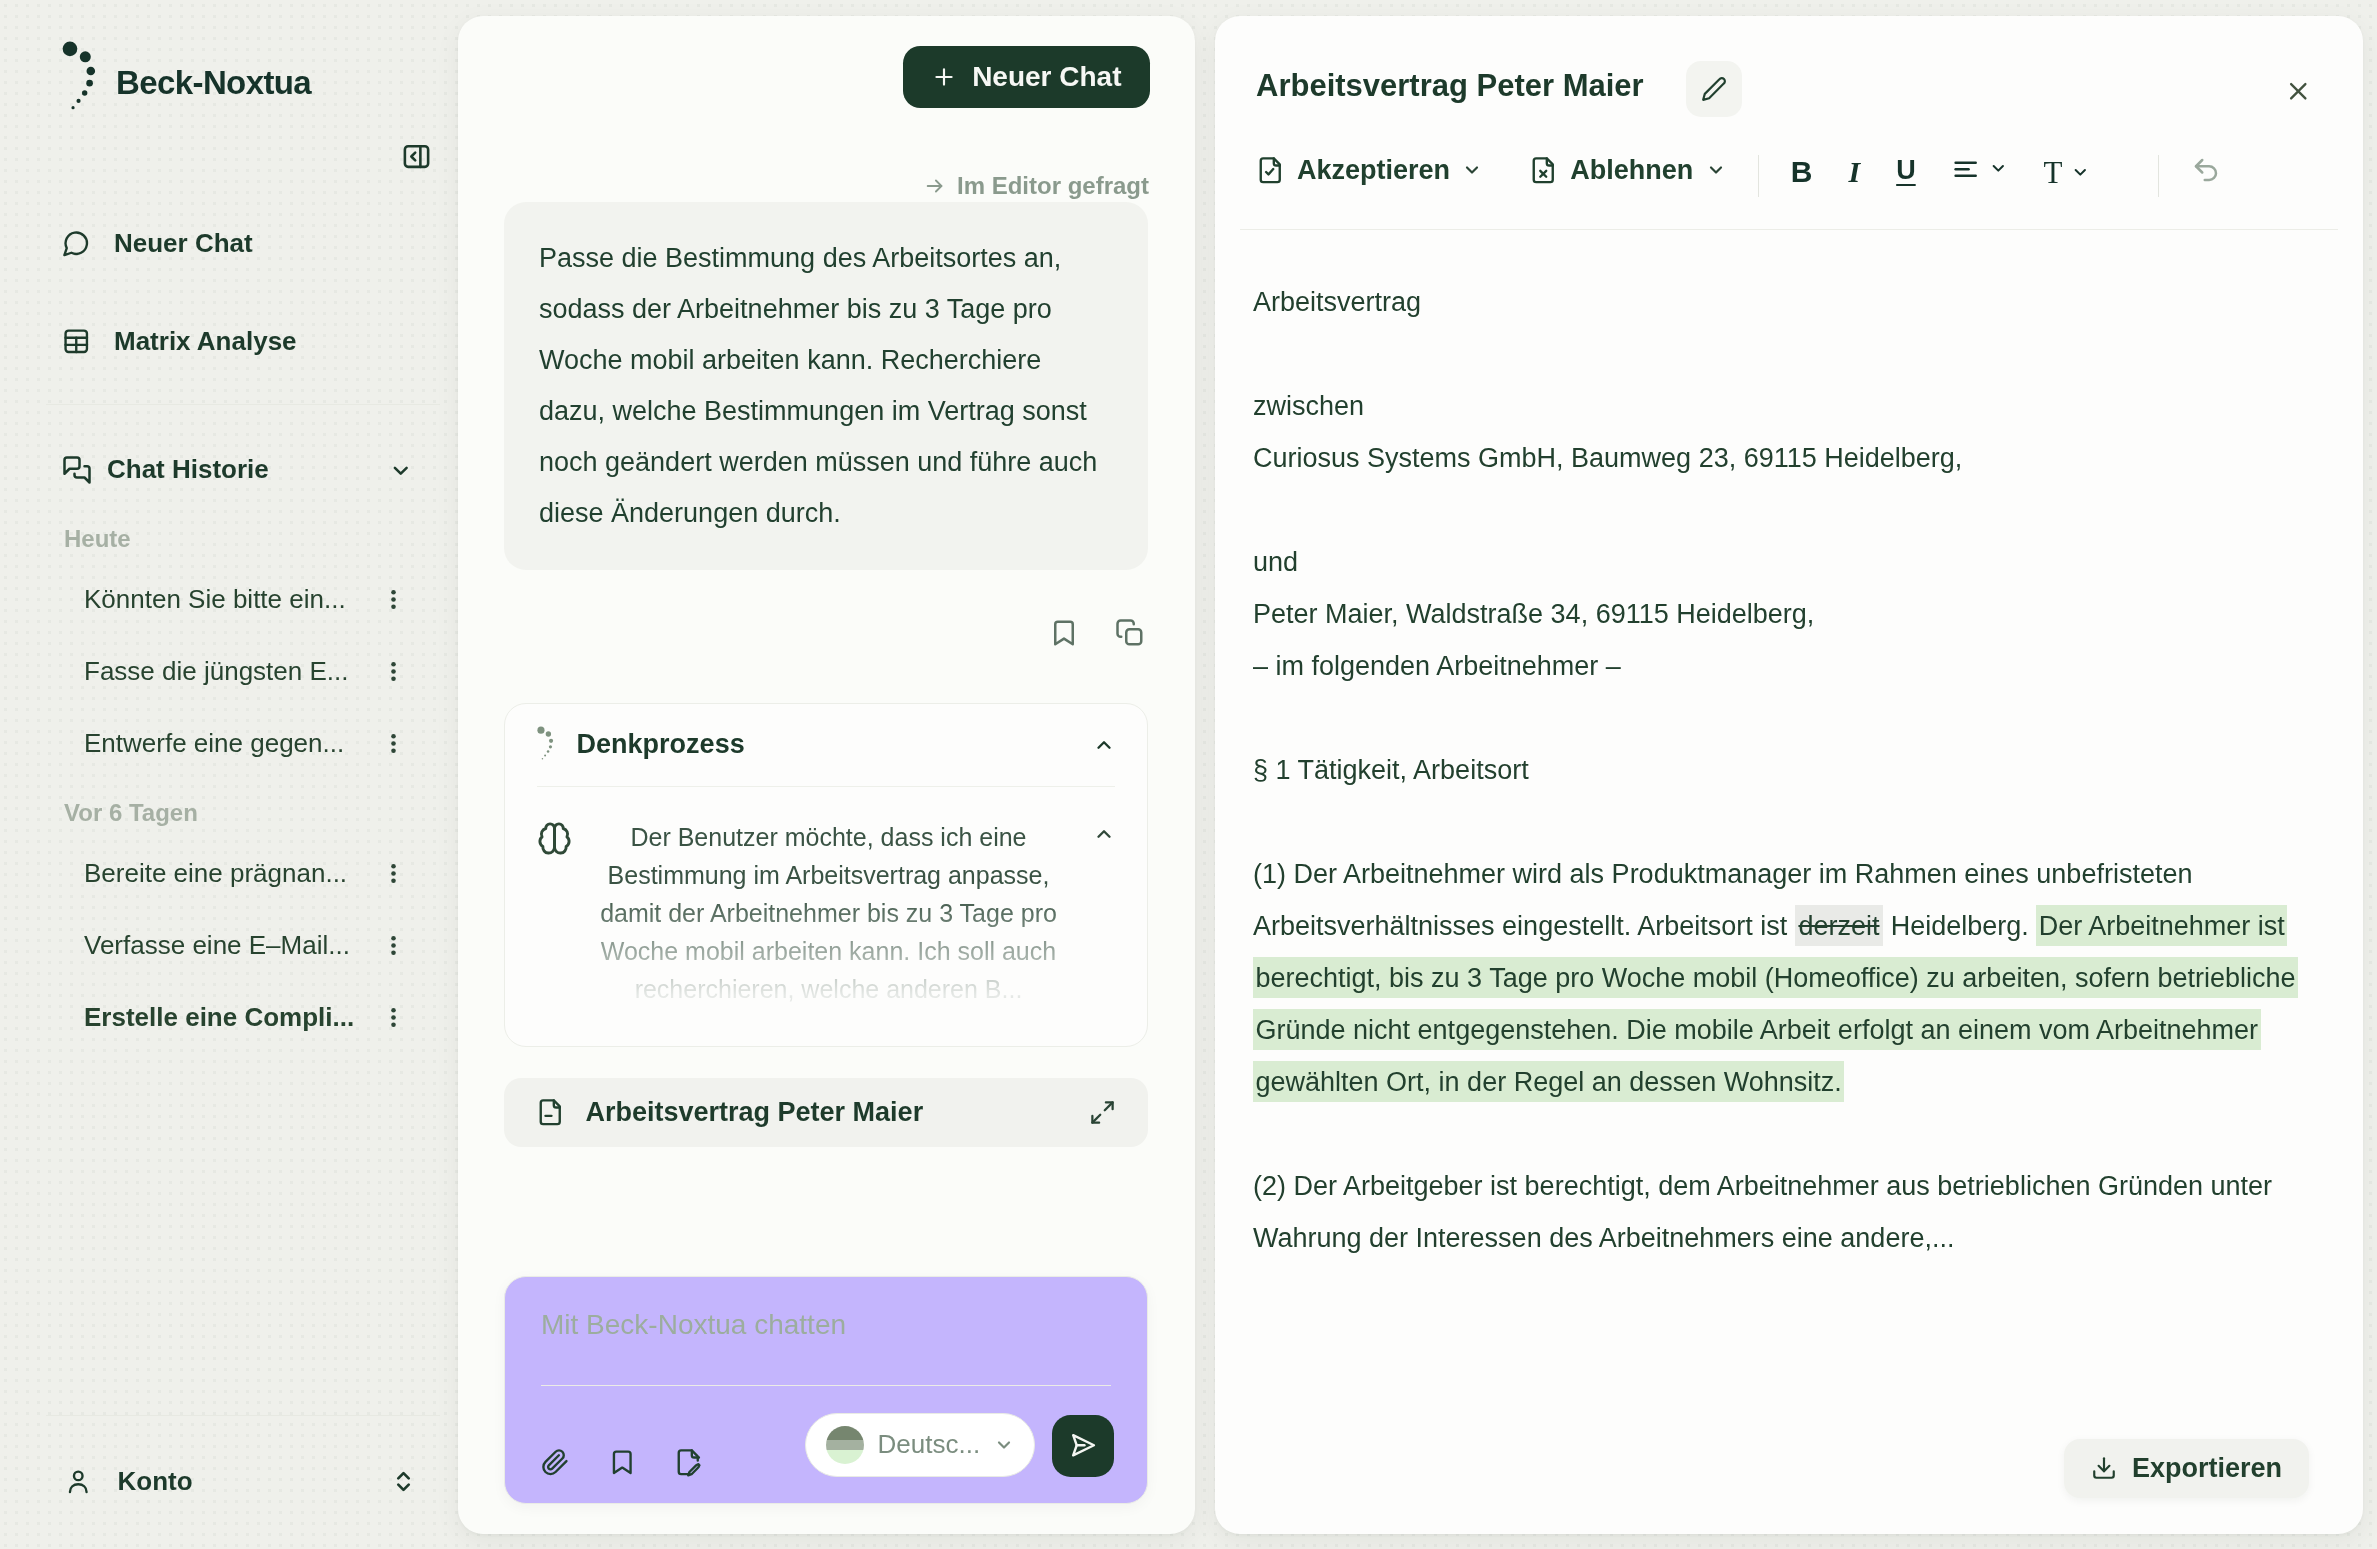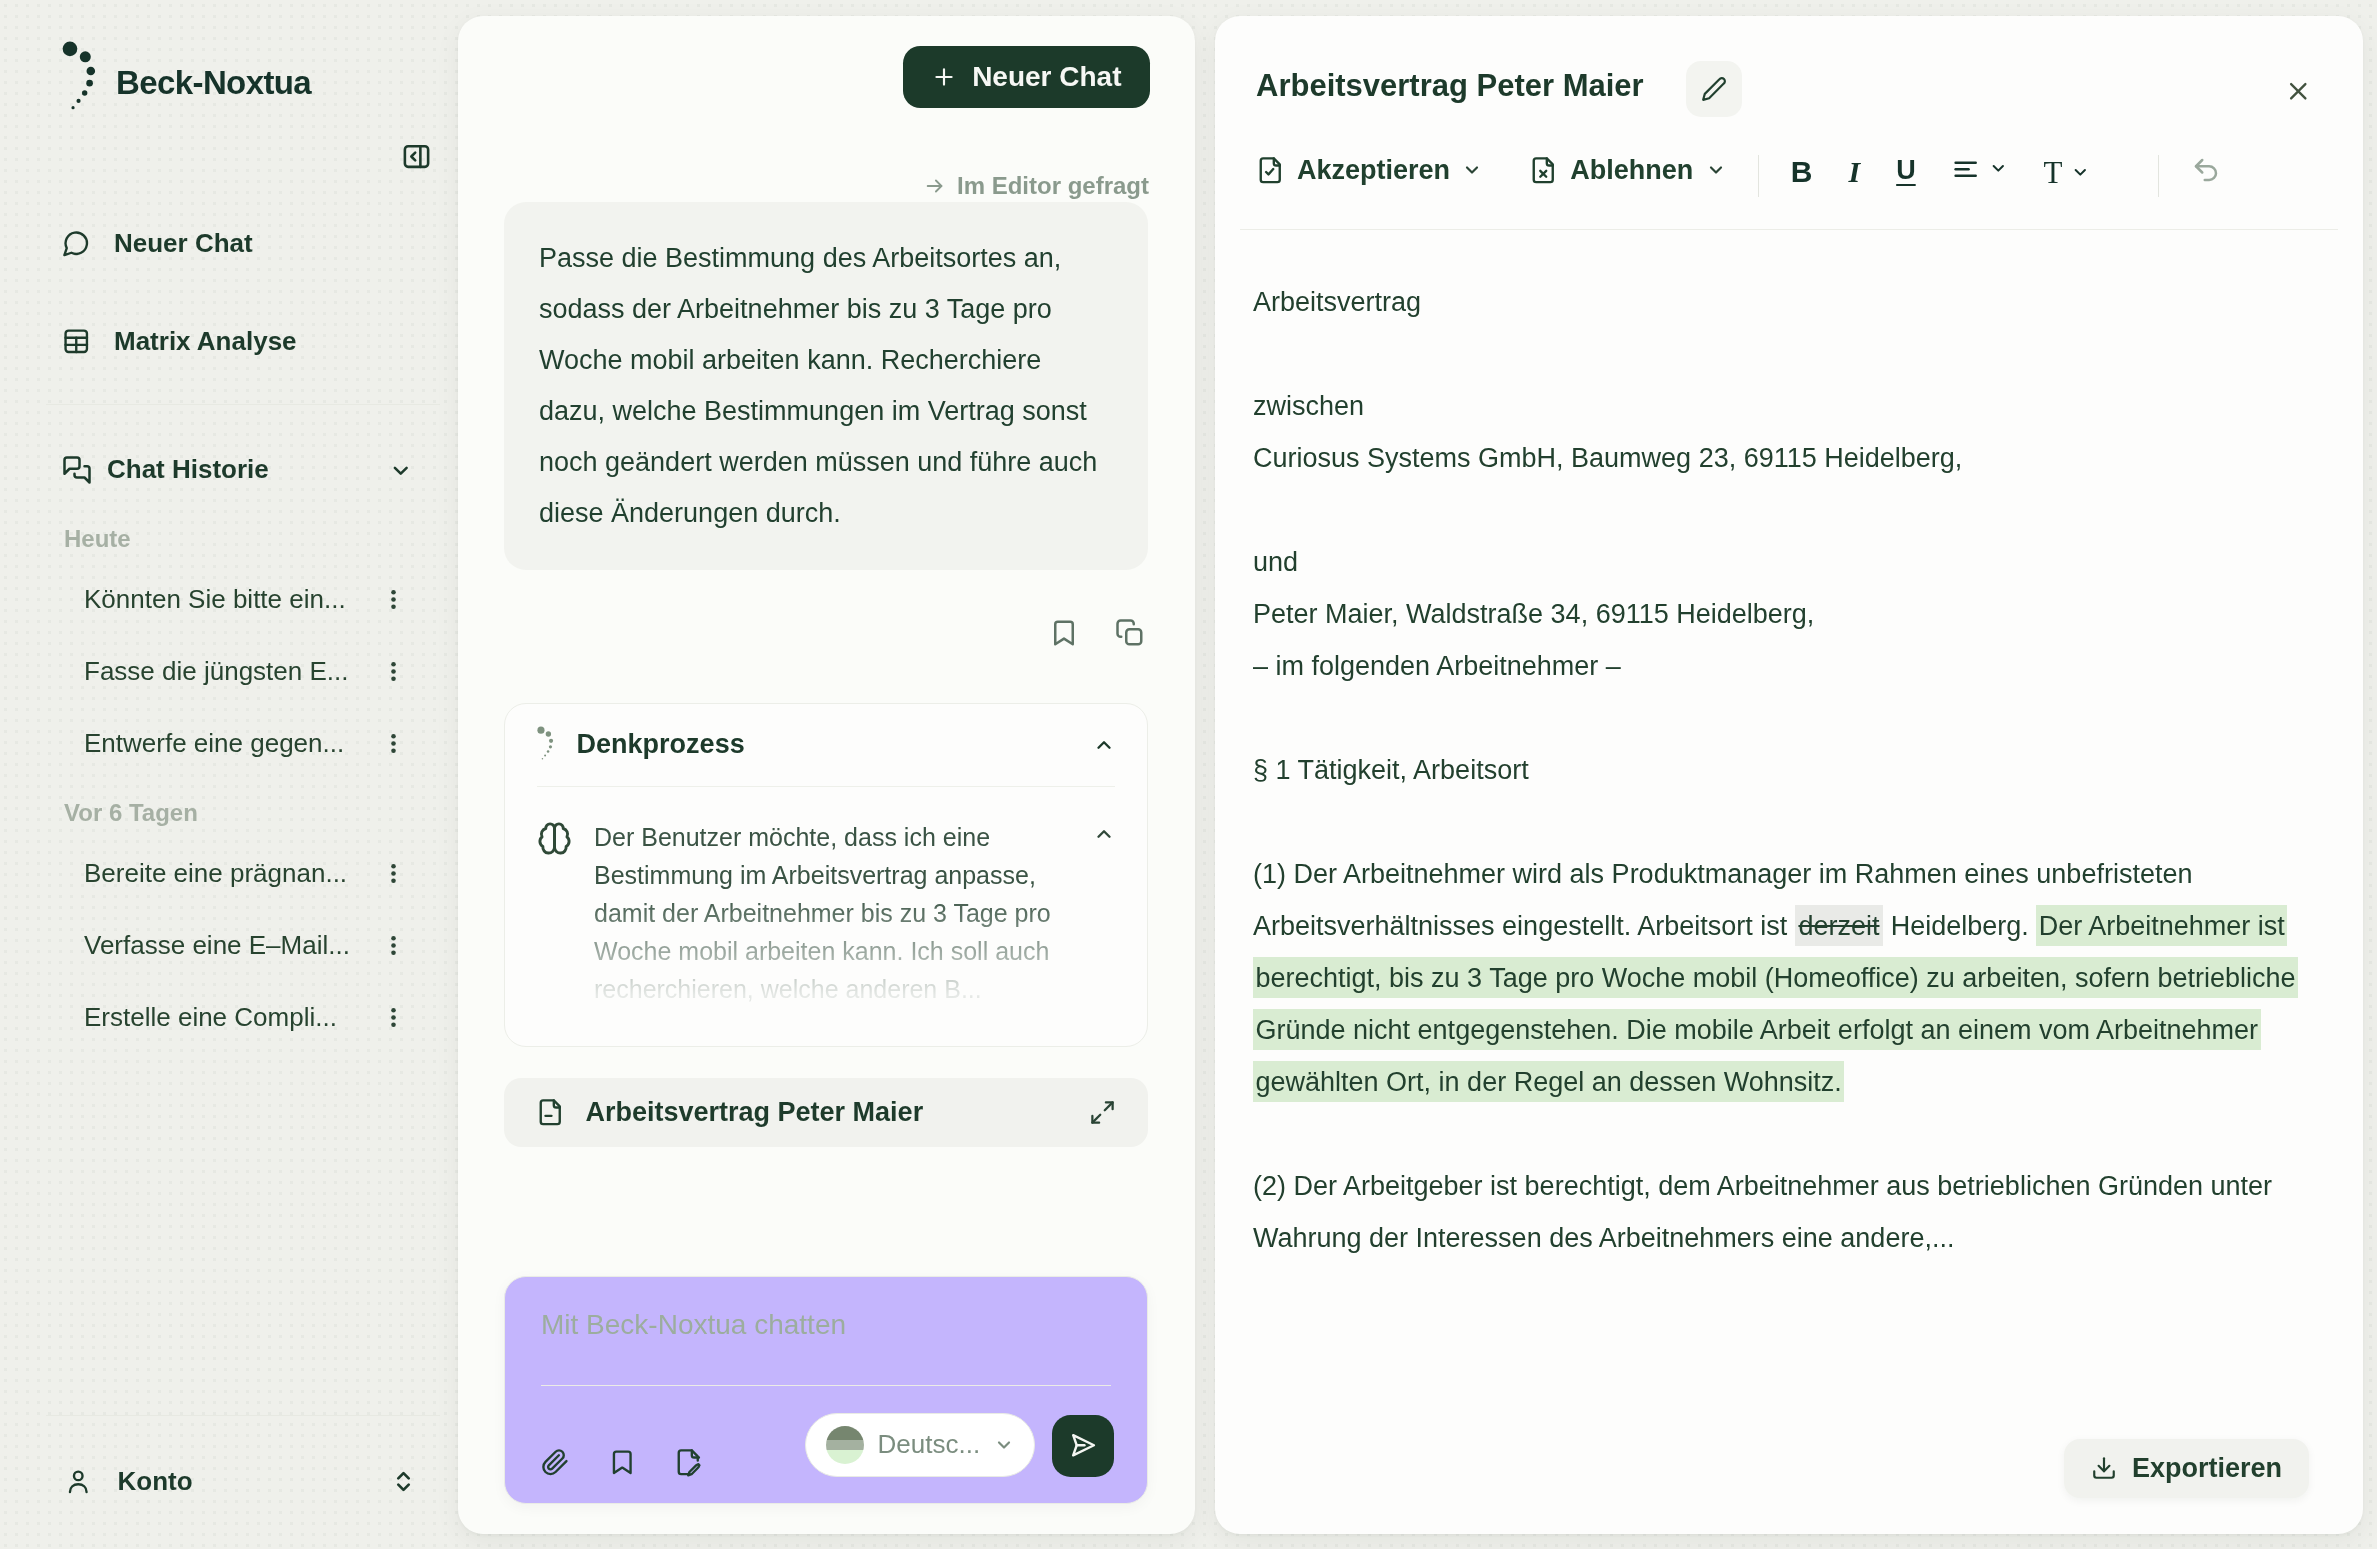--- a/index.html
+++ b/index.html
@@ -70,21 +70,21 @@
 
   .think-card{position:absolute;top:687px;left:46px;width:644px;background:#fdfdfc;border:1.2px solid #eceee8;
       border-radius:22px;}
   .think-head{height:82px;display:flex;align-items:center;gap:21px;padding:0 32px;}
   .think-logo{width:18.6px;height:38px;color:#7e927f;}
   .think-title{font-size:27px;font-weight:700;color:var(--ink);}
   .think-head .chev{margin-left:auto;width:22px;height:22px;color:var(--ink);}
   .think-div{height:1.2px;background:#eef0ea;margin:0 32px;}
   .think-body{position:relative;display:flex;gap:22px;padding:31px 32px 38px 32px;}
   .brain{width:35px;height:35px;flex:0 0 auto;color:#2f4937;margin-top:3.7px;}
-  .think-text{position:relative;width:469px;font-size:25px;line-height:38px;color:#3a5344;}
+  .think-text{position:relative;width:469px;font-size:25px;line-height:38px;color:#3a5344;text-align:center;}
   .think-text::after{content:"";position:absolute;left:-6.2px;right:-6.2px;top:40%;bottom:-5px;
       background:linear-gradient(to bottom, rgba(253,253,252,0) 0%, rgba(253,253,252,.88) 85%);pointer-events:none;}
   .think-body .chev{margin-left:auto;width:22px;height:22px;color:#31493a;margin-top:5px;}
 
   .contract-row{position:absolute;top:1062px;left:46px;width:644px;height:69px;background:var(--chip);
       border-radius:17.3px;display:flex;align-items:center;gap:21px;padding:0 32px;cursor:pointer;}
   .contract-row .ficon{width:28.5px;height:28.5px;color:#21402f;}
   .contract-title{font-size:27px;font-weight:700;color:#1e3b2b;}
   .contract-row .expand{margin-left:auto;width:27px;height:27px;color:#2a4435;}
 
@@ -234,21 +234,21 @@
       </svg>
   </div>
   <div class="hist-item" style="top:930px;">
     <span class="lbl">Verfasse eine E–Mail...</span>
     <svg class="kebab" viewBox="0 0 24 24" fill="currentColor">
         <circle cx="12" cy="5" r="2.2"></circle>
         <circle cx="12" cy="12" r="2.2"></circle>
         <circle cx="12" cy="19" r="2.2"></circle>
       </svg>
   </div>
-  <div class="hist-item" style="top:1002px;">
+  <div class="hist-item" style="top:1002px;font-weight:bold;">
     <span class="lbl">Erstelle eine Compli...</span>
     <svg class="kebab" viewBox="0 0 24 24" fill="currentColor">
         <circle cx="12" cy="5" r="2.2"></circle>
         <circle cx="12" cy="12" r="2.2"></circle>
         <circle cx="12" cy="19" r="2.2"></circle>
       </svg>
   </div>
 
   <div class="divider-h" style="top:1415px;"></div>
 

